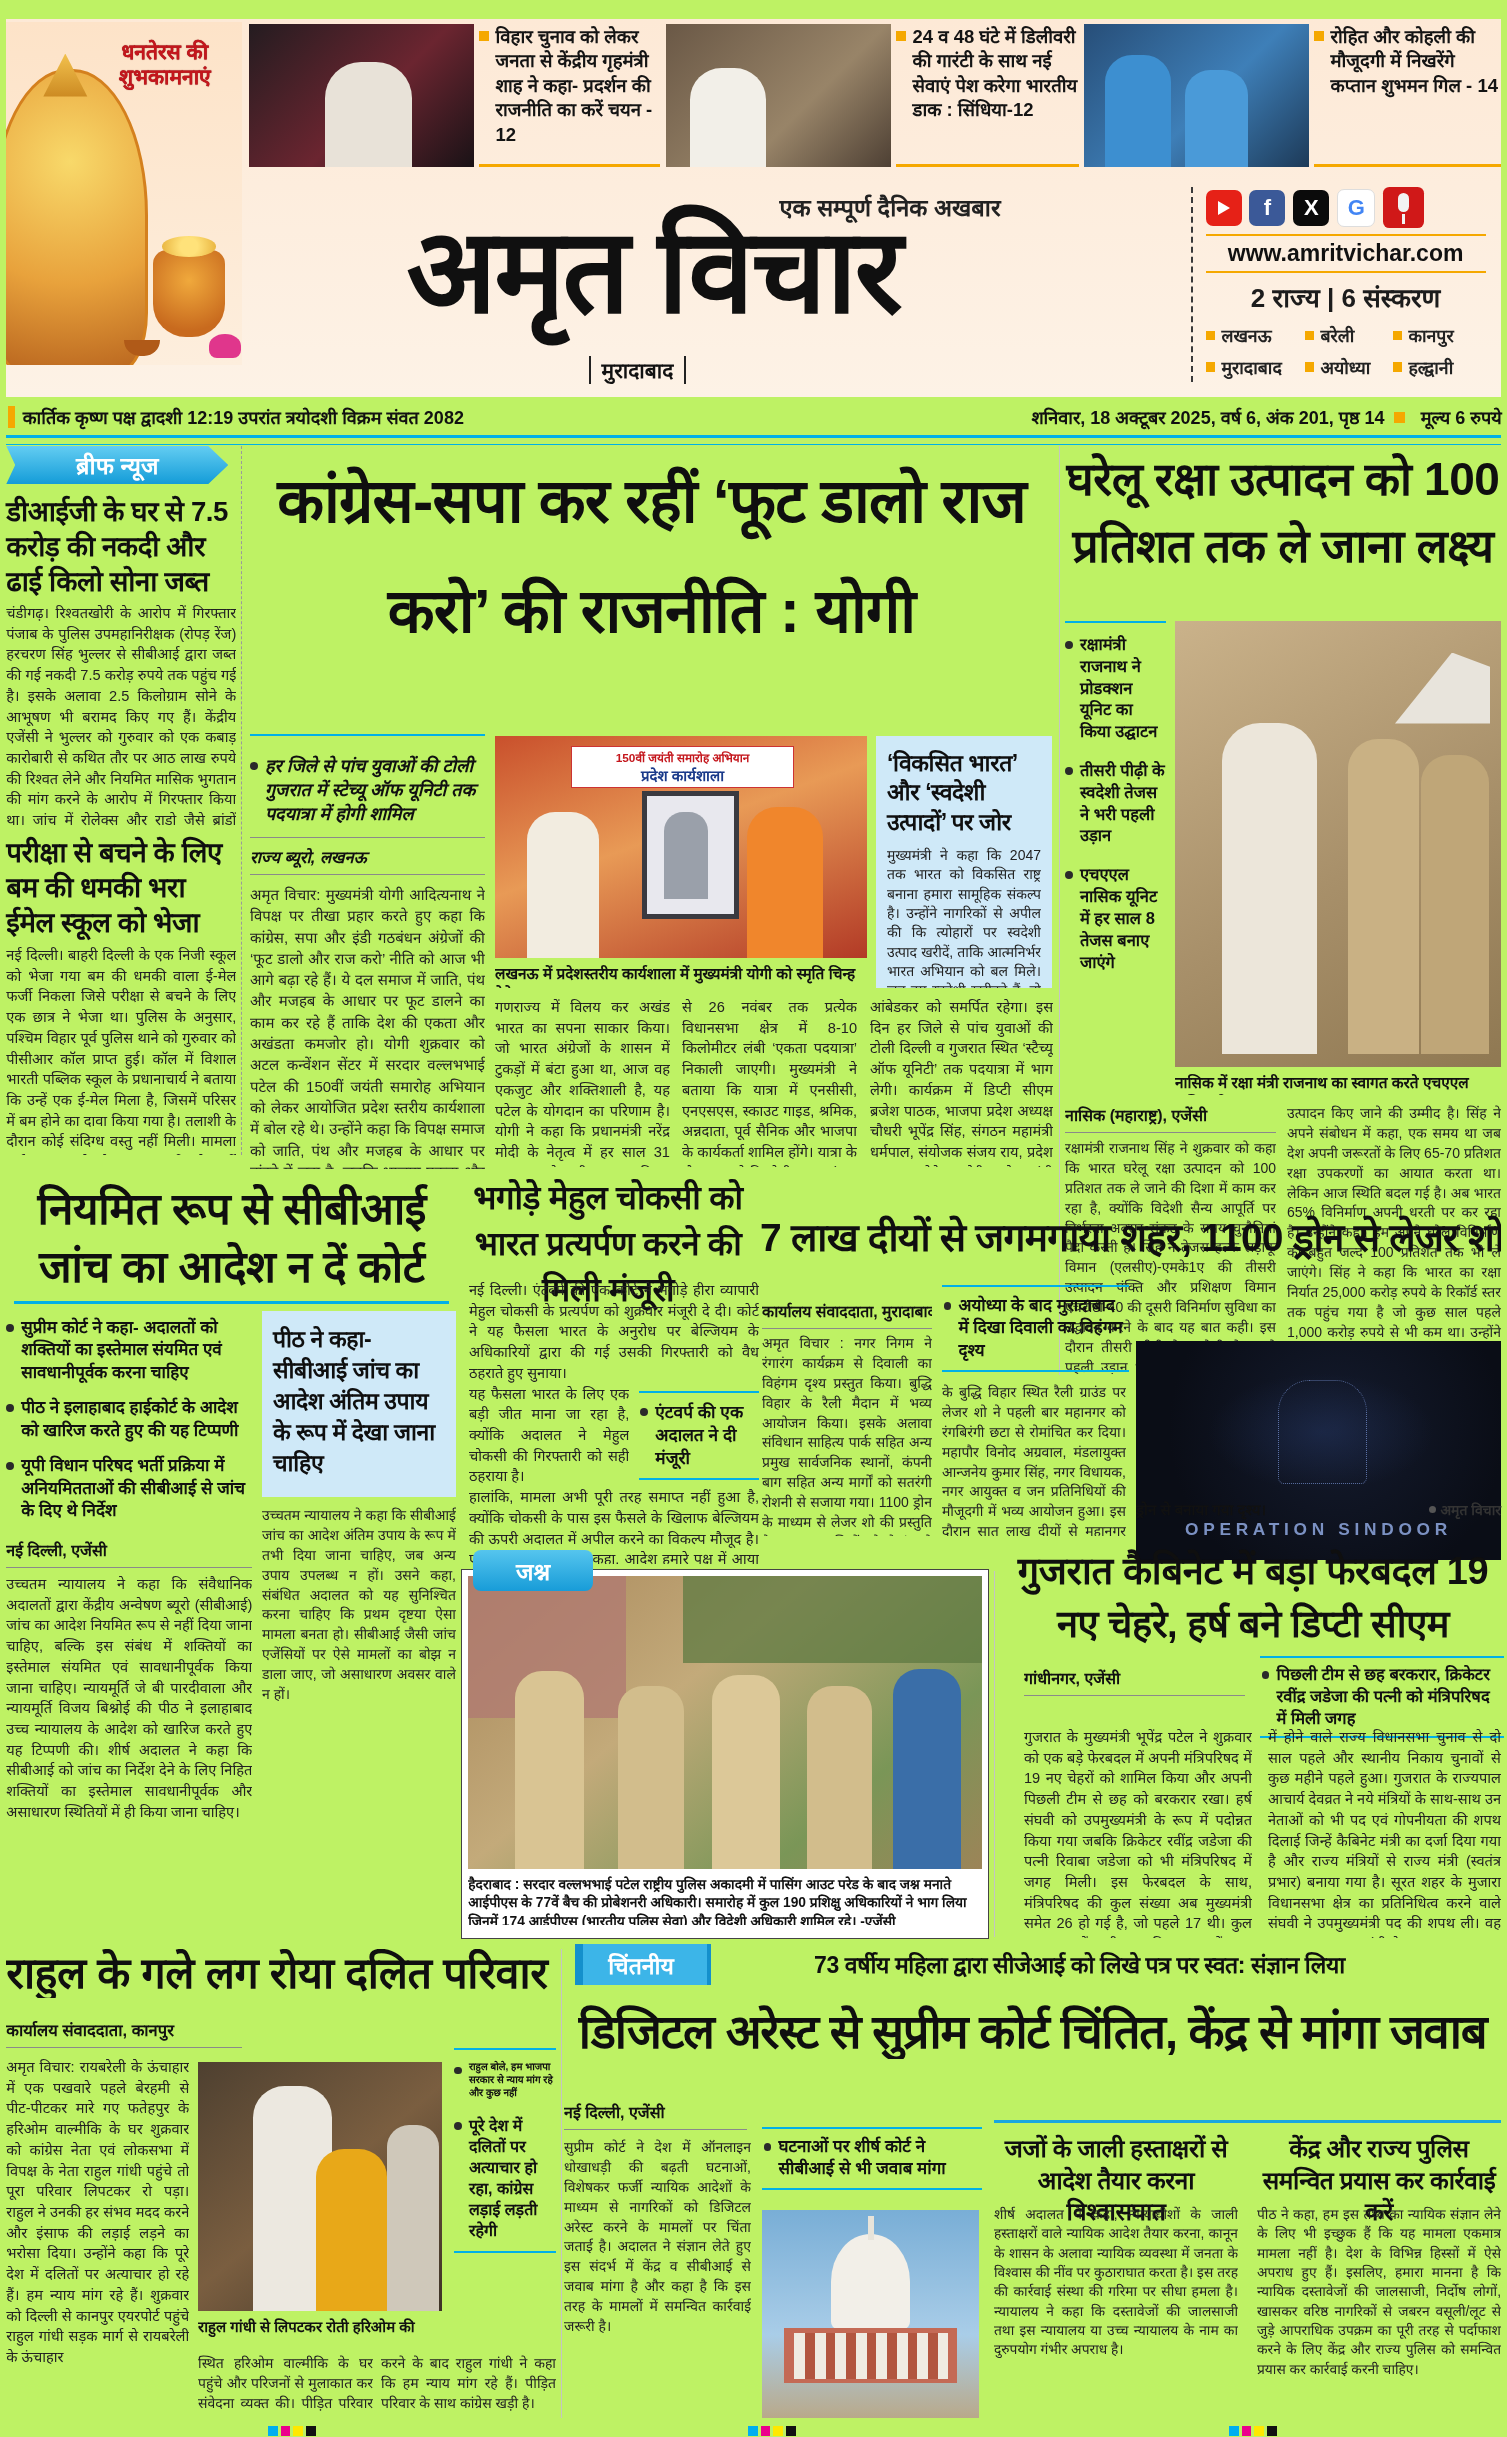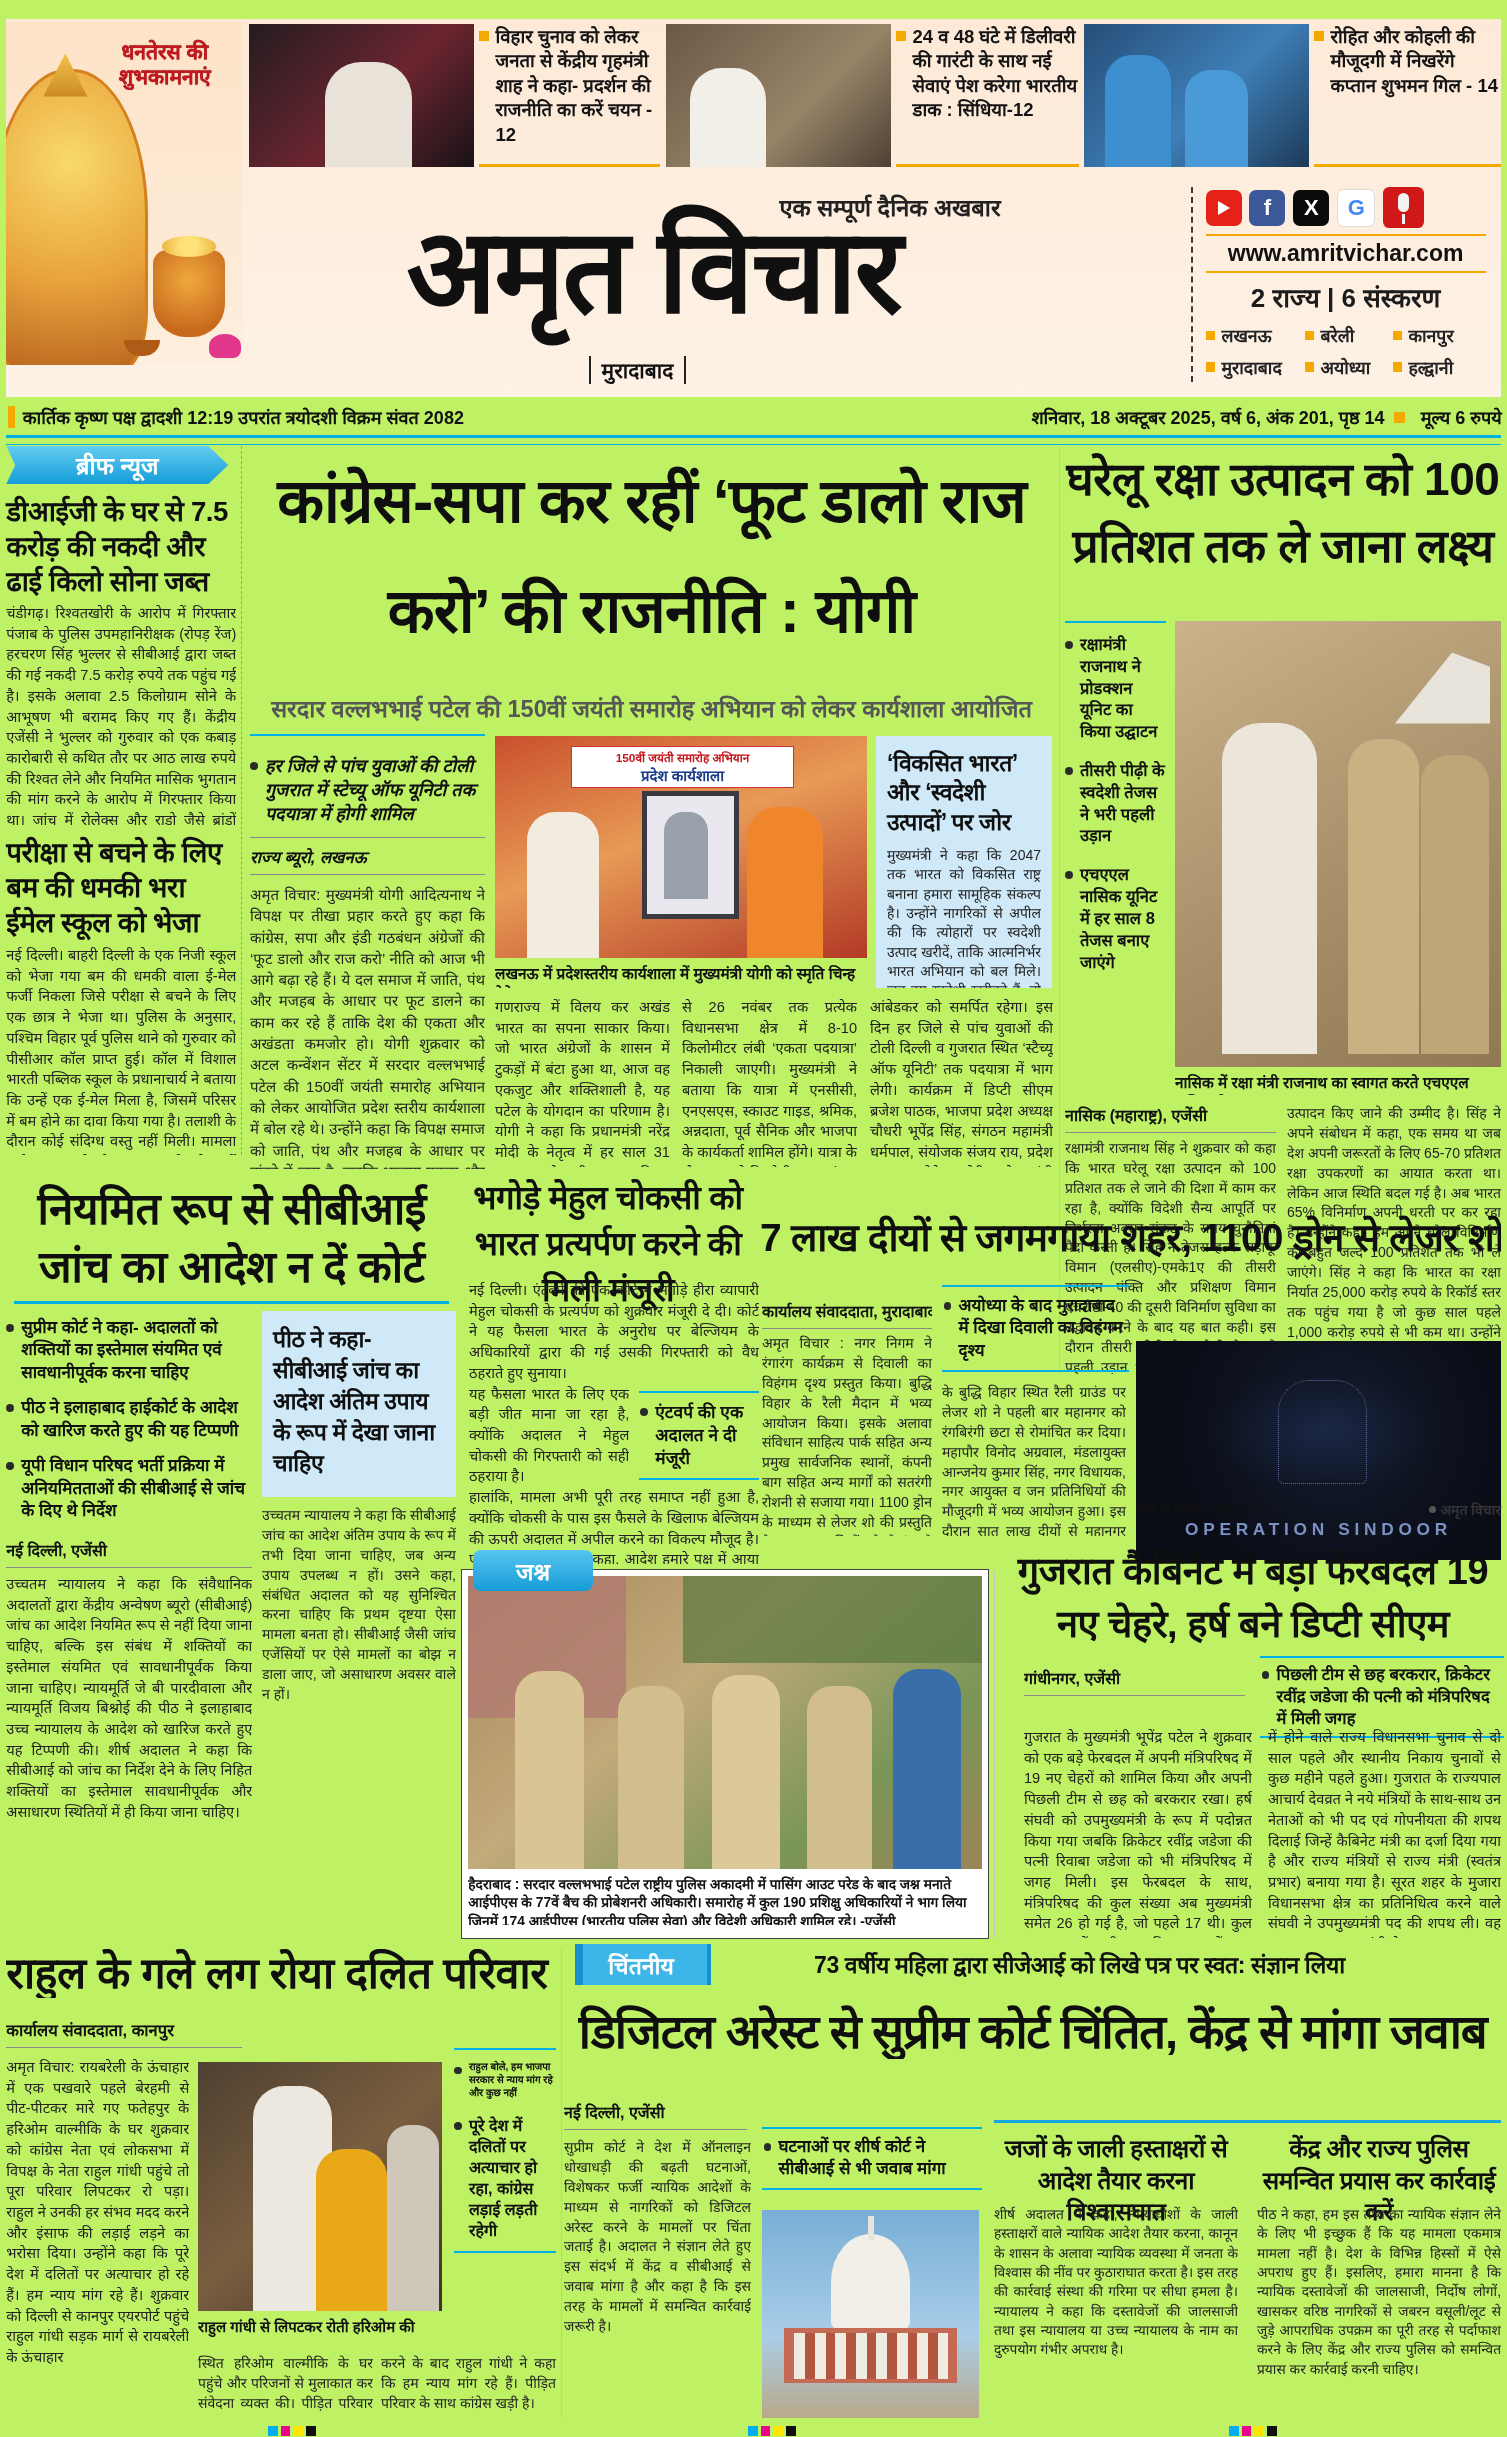--- a/index.html
+++ b/index.html
@@ -130,21 +130,20 @@
   <div class="abs" style="left:6.3px;top:446px;width:222px;height:38px;background:linear-gradient(#63cdf2,#149cd8);clip-path:polygon(0 0,91% 0,100% 50%,91% 100%,0 100%,4% 50%);display:flex;align-items:center;justify-content:center;">
     <span style="color:#fff;font-weight:800;font-size:23.6px;">ब्रीफ न्यूज</span>
   </div>
   <div class="abs hl" style="left:6.3px;top:495px;width:230px;font-size:27.6px;line-height:1.26;">डीआईजी के घर से 7.5 करोड़ की नकदी और ढाई किलो सोना जब्त</div>
   <div class="abs body-txt" style="left:6.3px;top:603px;width:230px;height:224px;">चंडीगढ़। रिश्वतखोरी के आरोप में गिरफ्तार पंजाब के पुलिस उपमहानिरीक्षक (रोपड़ रेंज) हरचरण सिंह भुल्लर से सीबीआई द्वारा जब्त की गई नकदी 7.5 करोड़ रुपये तक पहुंच गई है। इसके अलावा 2.5 किलोग्राम सोने के आभूषण भी बरामद किए गए हैं। केंद्रीय एजेंसी ने भुल्लर को गुरुवार को एक कबाड़ कारोबारी से कथित तौर पर आठ लाख रुपये की रिश्वत लेने और नियमित मासिक भुगतान की मांग करने के आरोप में गिरफ्तार किया था। जांच में रोलेक्स और राडो जैसे ब्रांडों सहित 26 लक्जरी घड़ियां जब्त की हैं।</div>
   <div class="abs hl" style="left:6.3px;top:836px;width:230px;font-size:27.6px;line-height:1.26;">परीक्षा से बचने के लिए बम की धमकी भरा ईमेल स्कूल को भेजा</div>
   <div class="abs body-txt" style="left:6.3px;top:945px;width:230px;height:210px;">नई दिल्ली। बाहरी दिल्ली के एक निजी स्कूल को भेजा गया बम की धमकी वाला ई-मेल फर्जी निकला जिसे परीक्षा से बचने के लिए एक छात्र ने भेजा था। पुलिस के अनुसार, पश्चिम विहार पूर्व पुलिस थाने को गुरुवार को पीसीआर कॉल प्राप्त हुई। कॉल में विशाल भारती पब्लिक स्कूल के प्रधानाचार्य ने बताया कि उन्हें एक ई-मेल मिला है, जिसमें परिसर में बम होने का दावा किया गया है। तलाशी के दौरान कोई संदिग्ध वस्तु नहीं मिली। मामला दर्ज कर जांच के दौरान साइबर टीम ने फर्जी ई-मेल को भेजने वाले के स्रोत में एक नाबालिग छात्र का पता लगाया।</div>
   <div class="vdash" style="left:241px;top:446px;height:709px;"></div>
 
   <div class="abs hl center" style="left:250px;top:447px;width:803px;font-size:61px;line-height:1.8;letter-spacing:-0.8px;">कांग्रेस-सपा कर रहीं ‘फूट डालो राज करो’ की राजनीति : योगी</div>
-  <div class="abs center" style="left:250px;top:692px;width:803px;font-weight:700;font-size:23.6px;color:#565656;">सरदार वल्लभभाई पटेल की 150वीं जयंती समारोह अभियान को लेकर कार्यशाला आयोजित</div>
 
   <div class="abs" style="left:250px;top:734px;width:235px;border-top:2.4px solid #00b0e8;padding-top:19px;font-style:italic;">
     <div class="bullet-item" style="font-size:18px;">
       <span class="bl-dot"></span>
       <span>हर जिले से पांच युवाओं की टोली गुजरात में स्टेच्यू ऑफ यूनिटी तक पदयात्रा में होगी शामिल</span>
     </div>
     <div class="byline" style="margin-top:11px;border-top:1.2px solid #8a8a8a;padding-top:7px;">राज्य ब्यूरो, लखनऊ</div>
   </div>
   <div class="abs body-txt" style="left:250px;top:884px;width:235px;height:285px;font-size:15px;">अमृत विचार: मुख्यमंत्री योगी आदित्यनाथ ने विपक्ष पर तीखा प्रहार करते हुए कहा कि कांग्रेस, सपा और इंडी गठबंधन अंग्रेजों की ‘फूट डालो और राज करो’ नीति को आज भी आगे बढ़ा रहे हैं। ये दल समाज में जाति, पंथ और मजहब के आधार पर फूट डालने का काम कर रहे हैं ताकि देश की एकता और अखंडता कमजोर हो। योगी शुक्रवार को अटल कन्वेंशन सेंटर में सरदार वल्लभभाई पटेल की 150वीं जयंती समारोह अभियान को लेकर आयोजित प्रदेश स्तरीय कार्यशाला में बोल रहे थे। उन्होंने कहा कि विपक्ष समाज को जाति, पंथ और मजहब के आधार पर बांटने में जुटा है, जबकि भाजपा एकता और अखंडता का प्रतीक है। मुख्यमंत्री ने कहा कि आज का भारत सरदार पटेल की दूरदृष्टि और दृढ़ इच्छाशक्ति का परिणाम है। उन्होंने 563 रियासतों को भारत</div>
 

